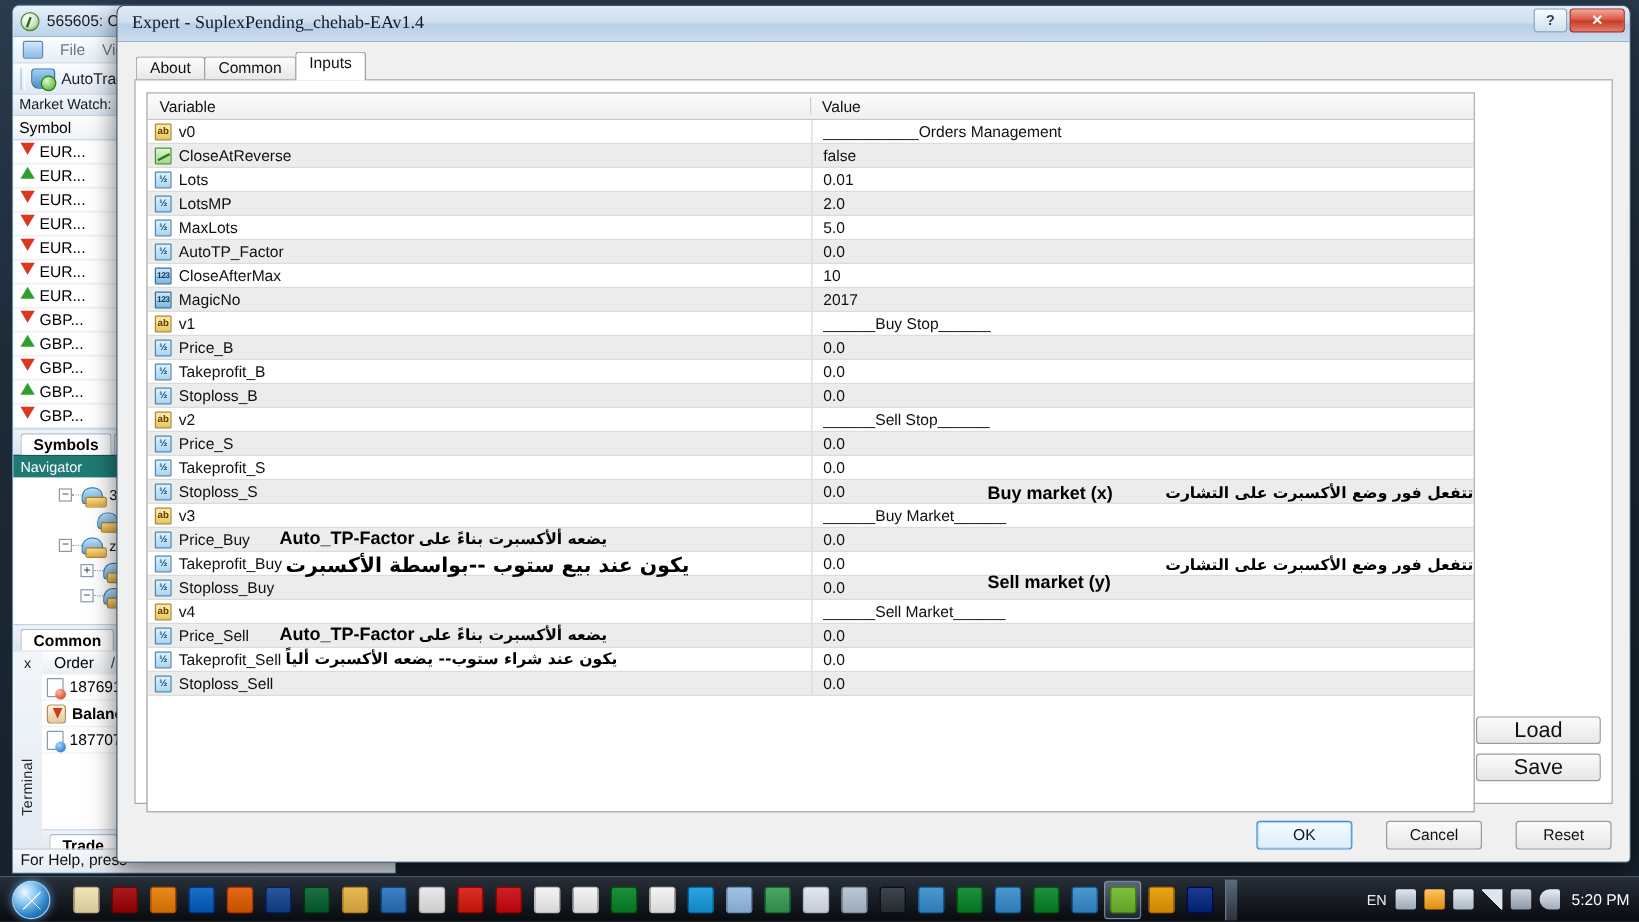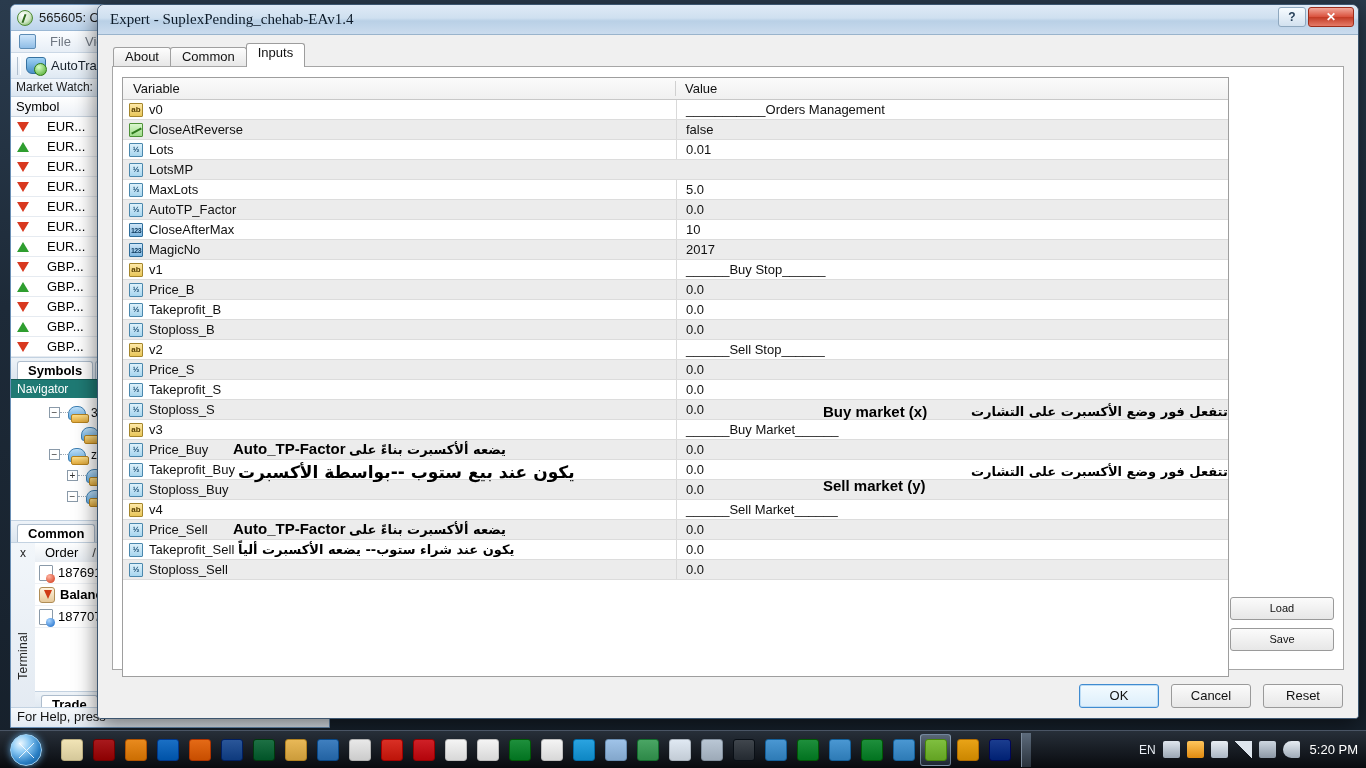--- a/index.html
+++ b/index.html
@@ -82,21 +82,21 @@
   .mw-table { font-size: 13px; background: #fff; }
   .mw-head {
     display: flex; background: linear-gradient(180deg,#ffffff,#eef2f7);
     border-bottom: 1px solid #c9d4e0; font-size: 13px;
   }
   .mw-head div { padding: 2px 5px; border-right: 1px solid #d6dee7; }
   .mw-row {
     display: flex; align-items: center; height: 20px;
     border-bottom: 1px solid #e6ebf1; font-size: 13px;
   }
-  .mw-sym { width: 118px; display: flex; align-items: center; gap: 18px; padding-left: 6px; border-right: 1px solid #e3e9ef; }
+  .mw-sym { width: 118px; display: flex; align-items: flex-start; gap: 4px; padding-left: 6px; border-right: 1px solid #e3e9ef; }
   .arrow-dn, .arrow-up {
     width: 0; height: 0; flex: none;
     border-left: 6px solid transparent; border-right: 6px solid transparent;
   }
   .arrow-dn { border-top: 10px solid #d8381f; }
   .arrow-up { border-bottom: 10px solid #2f9e30; }
   .mw-bid { padding-left: 6px; font-weight: bold; }
   .bid-dn { color: #c4281a; }
   .bid-up { color: #1f3fd0; }
   .tabstrip {
@@ -272,27 +272,27 @@
 
   .ann-left {
     position: absolute; font-weight: bold; color: #000; white-space: nowrap;
     z-index: 6; pointer-events: none;
   }
   .ann-ar { font-family: "DejaVu Sans", sans-serif; direction: rtl; }
 
   .sidebuttons { position: absolute; right: 9px; bottom: 10px; width: 104px; }
   .btn {
     display: block; width: 100%; height: 23px; margin-bottom: 8px;
-    font-size: 11px; color: #111; text-align: center; line-height: 21px;
+    font-size: 18px; color: #111; text-align: center; line-height: 21px;
     background: linear-gradient(180deg,#fbfbfb,#e7e7e7);
     border: 1px solid #9a9a9a; border-radius: 3px;
   }
   #dlg-footer {
     position: absolute; right: 15px; bottom: 10px;
-    display: flex; gap: 12px;
+    display: flex; gap: 28px;
   }
   .fbtn {
     width: 80px; height: 24px; font-size: 13px; color: #111;
     text-align: center; line-height: 22px;
     background: linear-gradient(180deg,#fbfbfb,#e7e7e7);
     border: 1px solid #9a9a9a; border-radius: 3px;
   }
   .fbtn.default {
     border: 1px solid #3f8bd0;
     box-shadow: 0 0 0 1px #bcdcf5 inset;
@@ -572,20 +572,23 @@
                   <span class="vname">Lots</span>
                 </div>
                 <div class="c-val">
                   <span>0.01</span>
                 </div>
               </div>
               <div class="row even">
                 <div class="c-var">
                   <span class="tico dbl">½</span>
                   <span class="vname">LotsMP</span>
+                </div>
+                <div class="c-val">
+                  <span>2.0</span>
                 </div>
               </div>
               <div class="row odd">
                 <div class="c-var">
                   <span class="tico dbl">½</span>
                   <span class="vname">MaxLots</span>
                 </div>
                 <div class="c-val">
                   <span>5.0</span>
                 </div>

